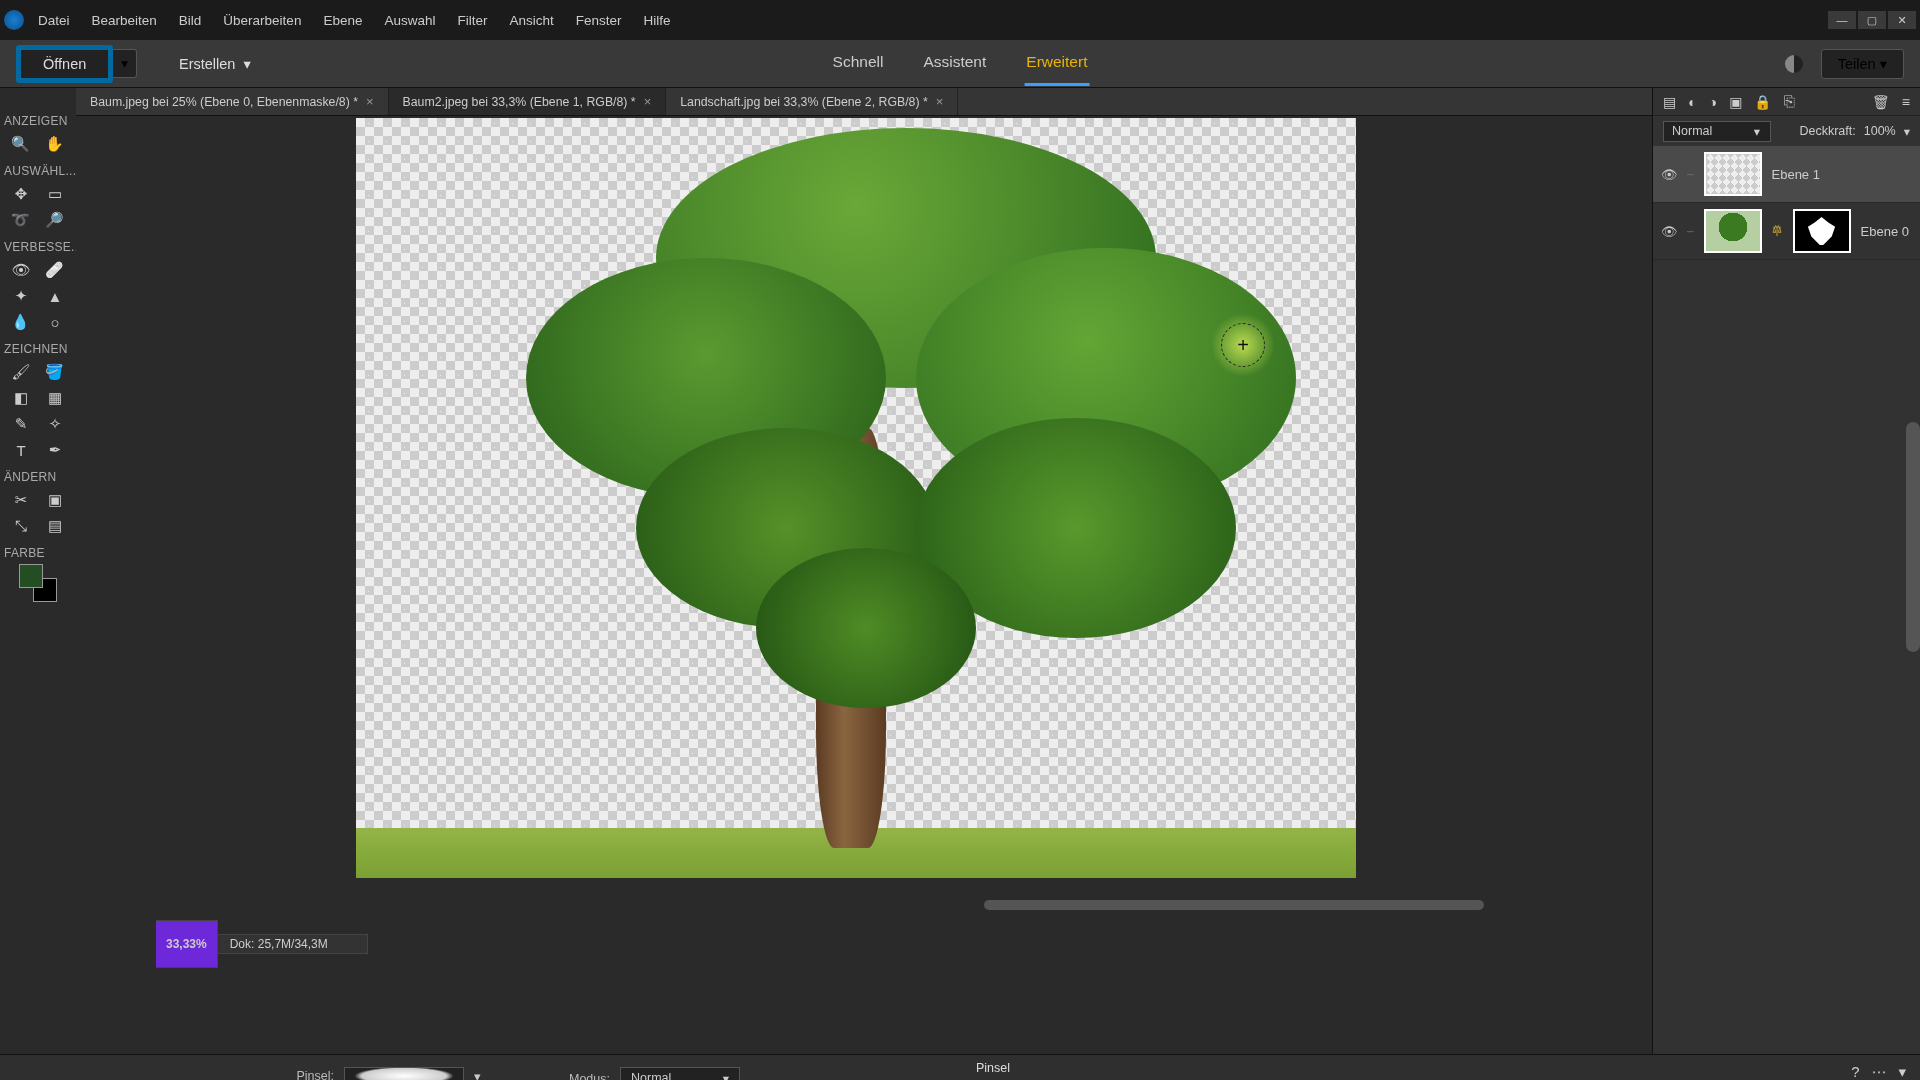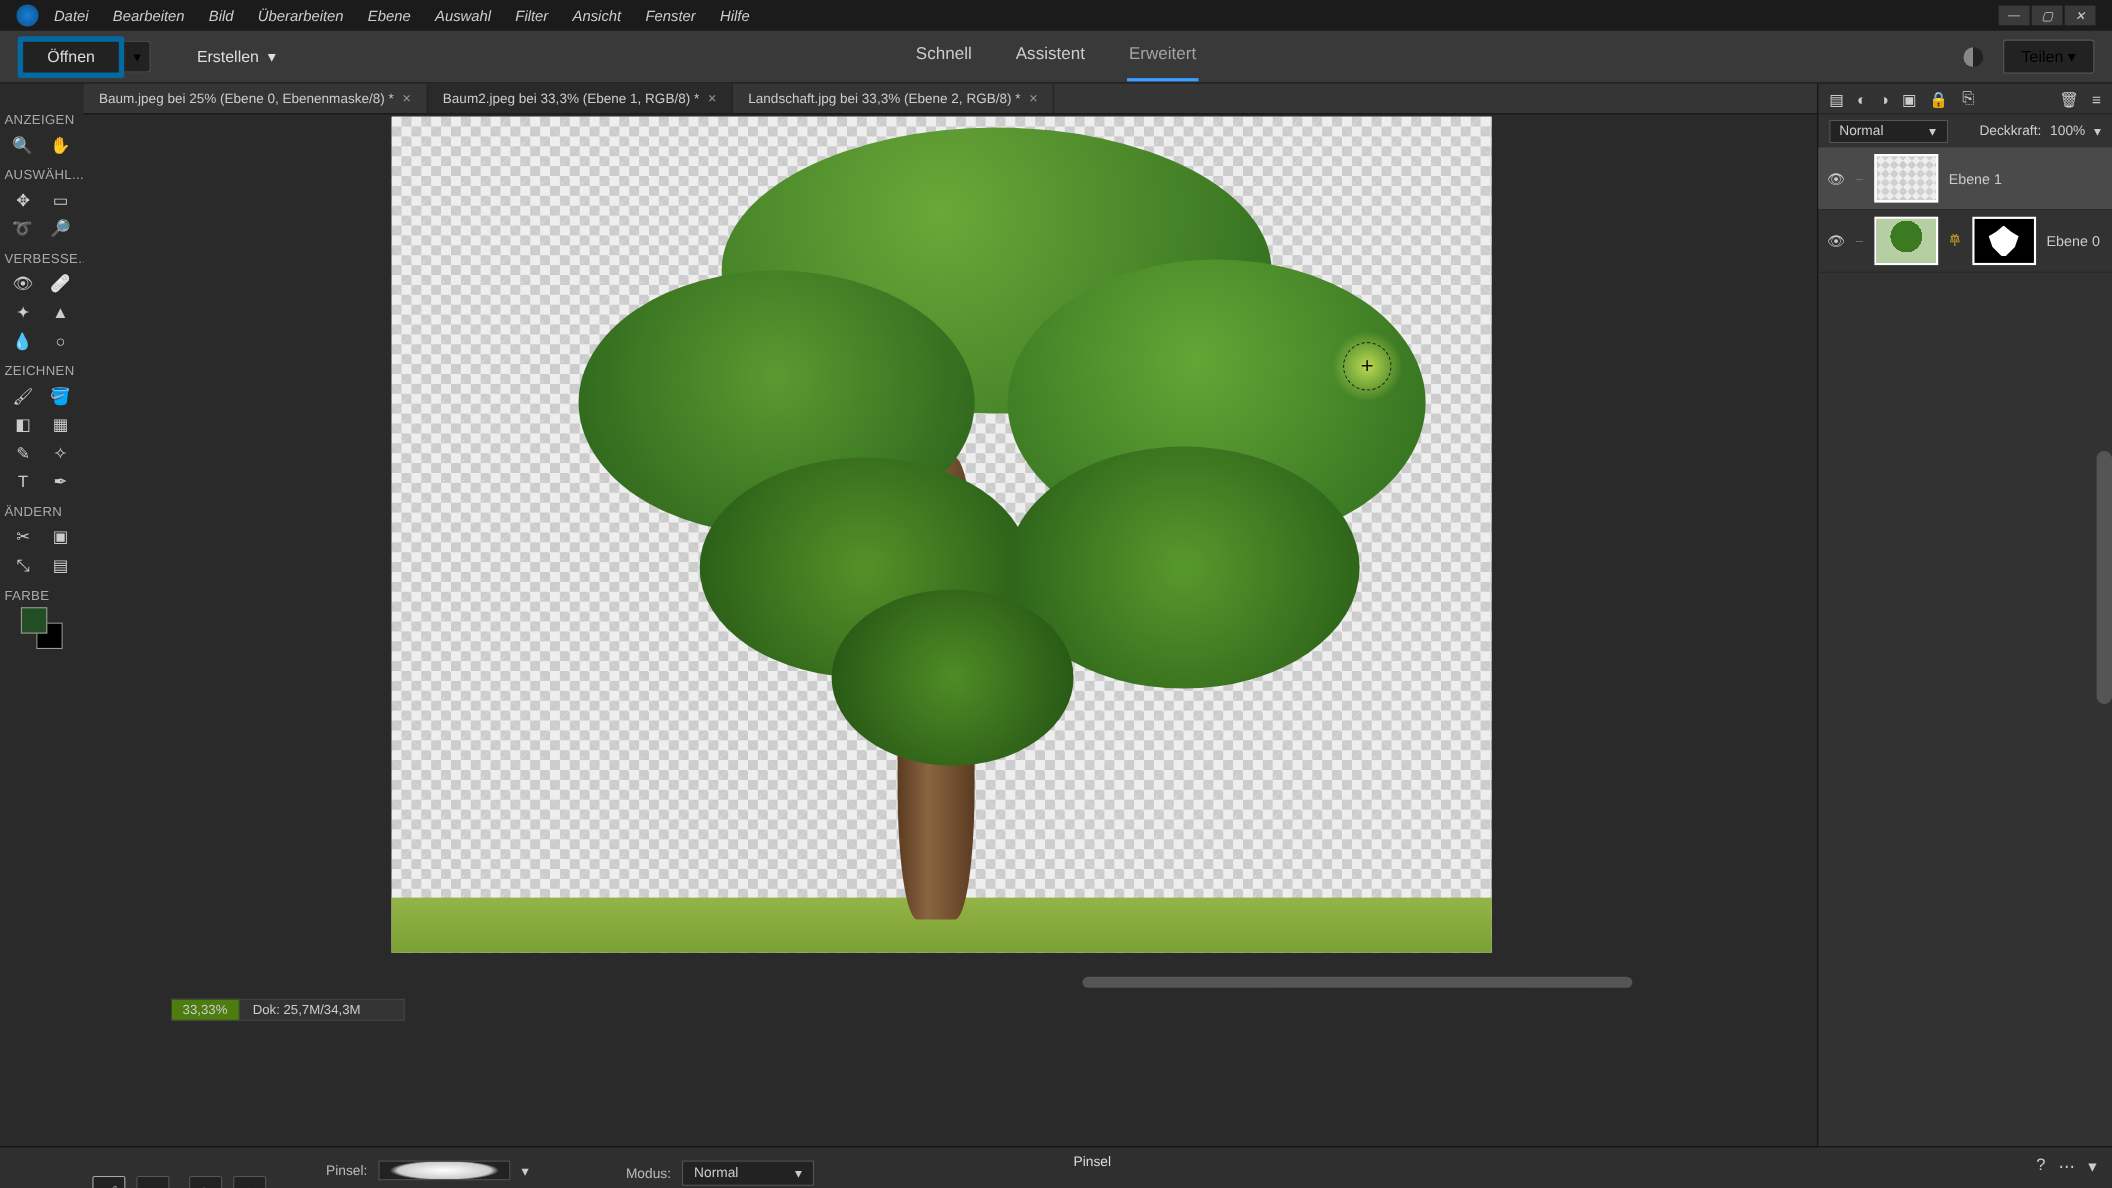--- a/index.html
+++ b/index.html
@@ -1,33 +1,33 @@
 <!DOCTYPE html>
 <html><head>
 <meta charset="utf-8">
 <style>
 * { margin: 0; padding: 0; box-sizing: border-box; font-family: "Segoe UI", Arial, sans-serif; }
 body { background: #2a2a2a; color: #ccc; width: 1920px; height: 1080px; overflow: hidden; user-select: none; }
 
 
-.titlebar { height: 28px; background: #1b1b1b; display: flex; align-items: center; padding: 0 15px; font-style: italic; }
+.titlebar { height: 40px; background: #1b1b1b; display: flex; align-items: center; padding: 0 4px; }
 .app-icon { width: 20px; height: 20px; border-radius: 50%; background: radial-gradient(circle,#1a7fd4,#0b4f8a); margin-right: 14px; }
 .menubar { display: flex; gap: 22px; font-size: 13.5px; }
 .menubar span { cursor: default; }
 .win-controls { margin-left: auto; display: flex; gap: 2px; }
 .win-btn { width: 28px; height: 18px; background: #3a3a3a; display: flex; align-items: center; justify-content: center; font-size: 11px; }
 
 
 .topbar { height: 48px; background: #393939; display: flex; align-items: center; padding: 0 16px; border-bottom: 1px solid #111; }
 .btn-open { background: #222; border: 5px solid #0369a1; padding: 6px 22px; border-radius: 3px; font-size: 14.5px; color: #ddd; }
 .btn-open-caret { background: #222; border: 1px solid #555; border-left: none; padding: 6px 8px; border-radius: 0 3px 3px 0; margin-right: 26px; }
 .btn-create { font-size: 14.5px; padding: 6px 16px; color: #ddd; }
 .mode-tabs { position: absolute; left: 50%; transform: translateX(-50%); display: flex; gap: 36px; font-size: 15.5px; }
 .mode-tabs span { padding: 12px 2px; }
-.mode-tabs .active { color: #a3a3a3; border-bottom: 3px solid #3aa0ff; }
+.mode-tabs .active { color: #eab308; border-bottom: 3px solid #3aa0ff; }
 .topbar-right { margin-left: auto; display: flex; align-items: center; gap: 18px; }
 .theme-icon { width: 18px; height: 18px; border-radius: 50%; background: linear-gradient(90deg,#888 50%,#222 50%); }
 .btn-share { background: #222; border: 1px solid #555; padding: 6px 16px; border-radius: 3px; font-size: 14.5px; }
 
 
 .body-wrap { display: flex; height: calc(100% - 32px - 48px - 34px); }
 .left-tools { width: 76px; background: #2a2a2a; padding: 18px 4px; text-align: left; font-size: 12.3px; }
 .left-tools .hdr { color: #aaa; letter-spacing: .3px; margin: 8px 0 4px; font-size: 12px; }
 .tool-row { display: flex; justify-content: space-around; margin: 2px 0; }
 .tool { width: 24px; height: 24px; display: flex; align-items: center; justify-content: center; color: #ccc; font-size: 15px; }
@@ -58,21 +58,21 @@
 .f3{top:130px;left:560px;width:380px;height:260px;background:radial-gradient(circle at 45% 35%,#63a635,#2d6a1d);}
 .f4{top:310px;left:280px;width:300px;height:200px;background:radial-gradient(circle,#559128,#235615);}
 .f5{top:300px;left:560px;width:320px;height:220px;background:radial-gradient(circle,#58992c,#255a16);}
 .f6{top:430px;left:400px;width:220px;height:160px;background:radial-gradient(circle,#4f8c25,#1f4e12);}
 .brush-cursor { position: absolute; top: 195px; left: 855px; width: 64px; height: 64px; border-radius: 50%;
   background: radial-gradient(circle,rgba(239,255,100,.7),rgba(239,255,100,0) 70%); display:flex;align-items:center;justify-content:center;}
 .brush-cursor::before { content:''; position:absolute; inset:10px; border:1px dashed #222; border-radius:50%; }
 .brush-cursor span { color:#111; font-size:20px; font-weight:300; }
 .canvas-scroll { position:absolute; bottom:-14px; left:370px; width:500px; height:10px; background:#555; border-radius:5px; }
 .info-strip { position:absolute; top:832px; left:80px; font-size:12px; display:flex; align-items:center; }
-.info-strip .zoom { background:#4d7c0f; padding:2px 10px; border:1px solid #444; border-left:none; }
+.info-strip .zoom { background:#6d28d9; padding:16px 10px; border:1px solid #444; border-left:none;font-weight:bold; }
 .info-strip .dok { background:#333; padding:2px 12px; border:1px solid #444; border-left:none; min-width:150px; }
 
 
 .layers { width: 268px; background: #323232; border-left:1px solid #111; display:flex; flex-direction:column; }
 .layers-icons { height: 28px; display:flex; align-items:center; justify-content:flex-end; gap:12px; padding:0 10px; border-bottom:1px solid #222; }
 .layers-icons span { font-size:14px; color:#ccc; }
 .layers-row2 { height: 30px; display:flex; align-items:center; gap:8px; padding:0 10px; font-size:12.5px; }
 .layers-row2 .blend { background:#222; border:1px solid #555; padding:2px 10px 2px 8px; width:108px; display:flex; justify-content:space-between; }
 .layer-item { display:flex; align-items:center; gap:10px; padding:6px 8px; border-bottom:1px solid #2a2a2a; font-size:13px; }
 .layer-item.sel { background:#4a4a4a; }

